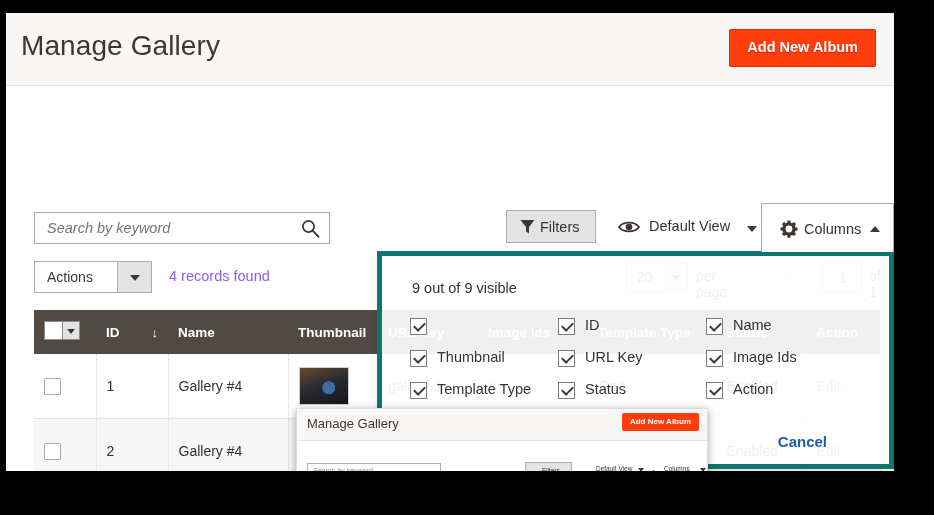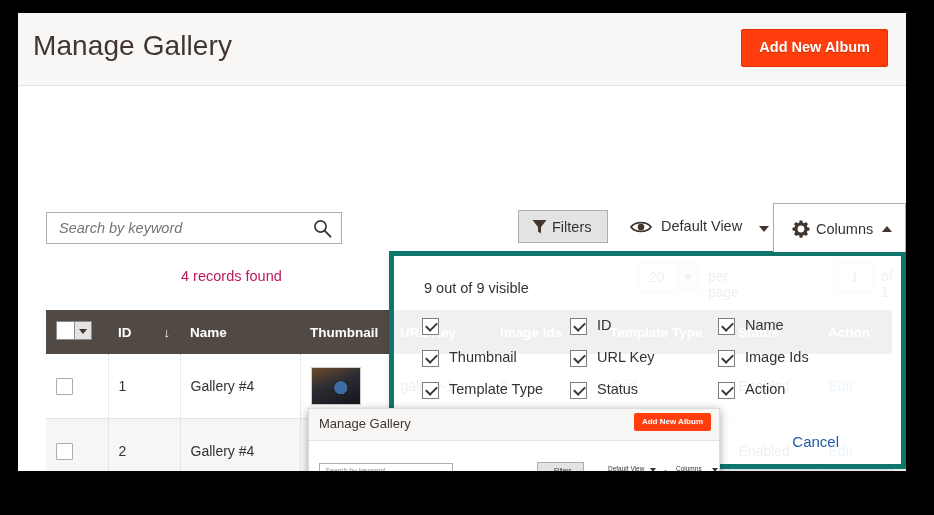--- a/index.html
+++ b/index.html
@@ -8,21 +8,21 @@
     background: #000000;
     font-family: "Liberation Sans", sans-serif;
     overflow: hidden;
   }
 
   #root { position: relative; width: 934px; height: 515px; background:#000; }
 
   
   .app-panel {
     position: absolute;
-    left: 18px; top: 13px;
+    left: 6px; top: 13px;
     width: 888px; height: 458px;
     background: #ffffff;
     overflow: hidden;
   }
 
   
   .page-header {
     position: relative;
     height: 73px;
     background: #f8f7f5;
@@ -91,21 +91,21 @@
     border-left: 1px solid #adadad;
   }
   .caret-dn {
     position:absolute; left: 12px; top: 13px;
     width:0;height:0;border-left:5px solid transparent;
     border-right:5px solid transparent;border-top:6px solid #41362f;
   }
   .records-found {
     position: absolute;
     left: 163px; top: 182px;
-    font-size: 14.5px; color: #be185d;
+    font-size: 14.5px; color: #8b5cf6;
   }
 
   
   .filters-btn {
     position: absolute;
     left: 500px; top: 124px;
     width: 90px; height: 33px;
     background: #e3e3e3;
     border: 1px solid #adadad;
     cursor: pointer;
@@ -233,21 +233,21 @@
     width:17px; height:17px; border:1px solid #7d7d7d; background:#fff;
   }
   .cp-item .ccb:after {
     content:""; position:absolute; left:3px; top:3px;
     width:9px; height:5px; border-left:2px solid #41362f; border-bottom:2px solid #41362f;
     transform: rotate(-45deg);
   }
   .cp-item .clbl { position:absolute; left:27px; top:1px; font-size:14.5px; color:#333; }
   .cp-cancel {
     position:absolute; right:62px; bottom:14px;
-    font-size:15px; font-weight:normal; color:#1e5ca8; cursor:pointer;
+    font-size:15px; font-weight:bold; color:#1e5ca8; cursor:pointer;
   }
 
   
   .inset {
     position: absolute;
     left: 290px; top: 322px;
     width: 412px; height: 176px;
     background: #ffffff;
     border: 1px solid #dcdcdc;
     box-shadow: 0 2px 8px rgba(0,0,0,.35);
@@ -302,20 +302,26 @@
       <div class="search-box">
         <input type="text" placeholder="Search by keyword" style="">
         <span class="search-icon">
           <svg width="19" height="19" viewBox="0 0 19 19">
               <circle cx="7.5" cy="7.5" r="5.6" fill="none" stroke="#41362f" stroke-width="1.7"></circle>
               <line x1="11.6" y1="11.6" x2="17.5" y2="17.6" stroke="#41362f" stroke-width="2" stroke-linecap="round"></line>
             </svg>
         </span>
       </div>
 
+      <div class="actions-select">
+        <span class="lbl">Actions</span>
+        <span class="caret-box">
+            <i class="caret-dn"></i>
+          </span>
+      </div>
       <div class="records-found">4 records found</div>
 
       <div class="filters-btn">
         <span class="f-ico">
           <svg width="15" height="16" viewBox="0 0 15 16">
               <polygon points="0.5,1 14.5,1 9,8 9,14.5 6,12.5 6,8" fill="#41362f"></polygon>
             </svg>
         </span>
         <span class="f-lbl">Filters</span>
       </div>

